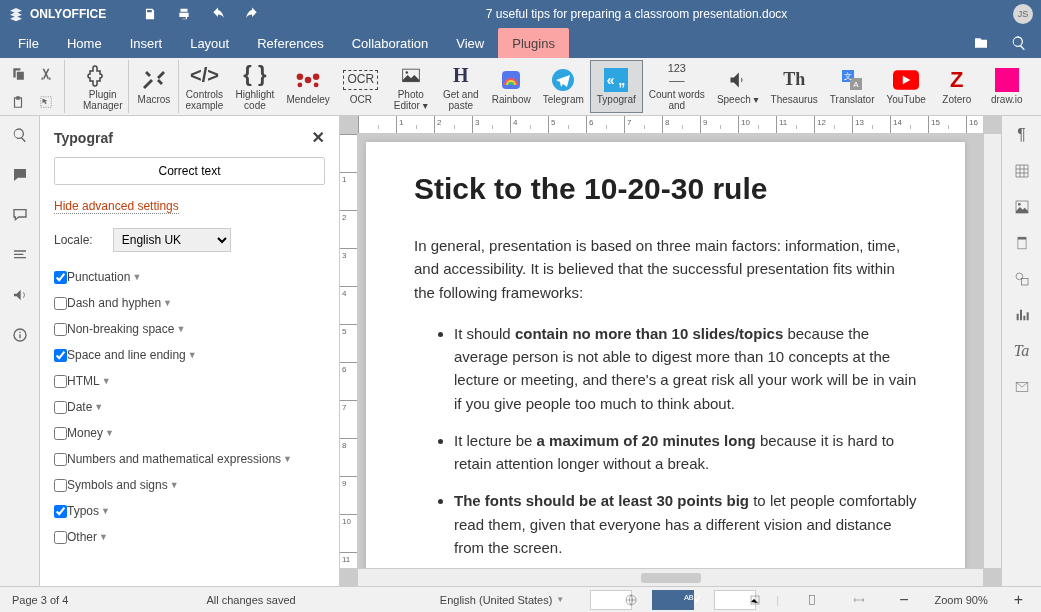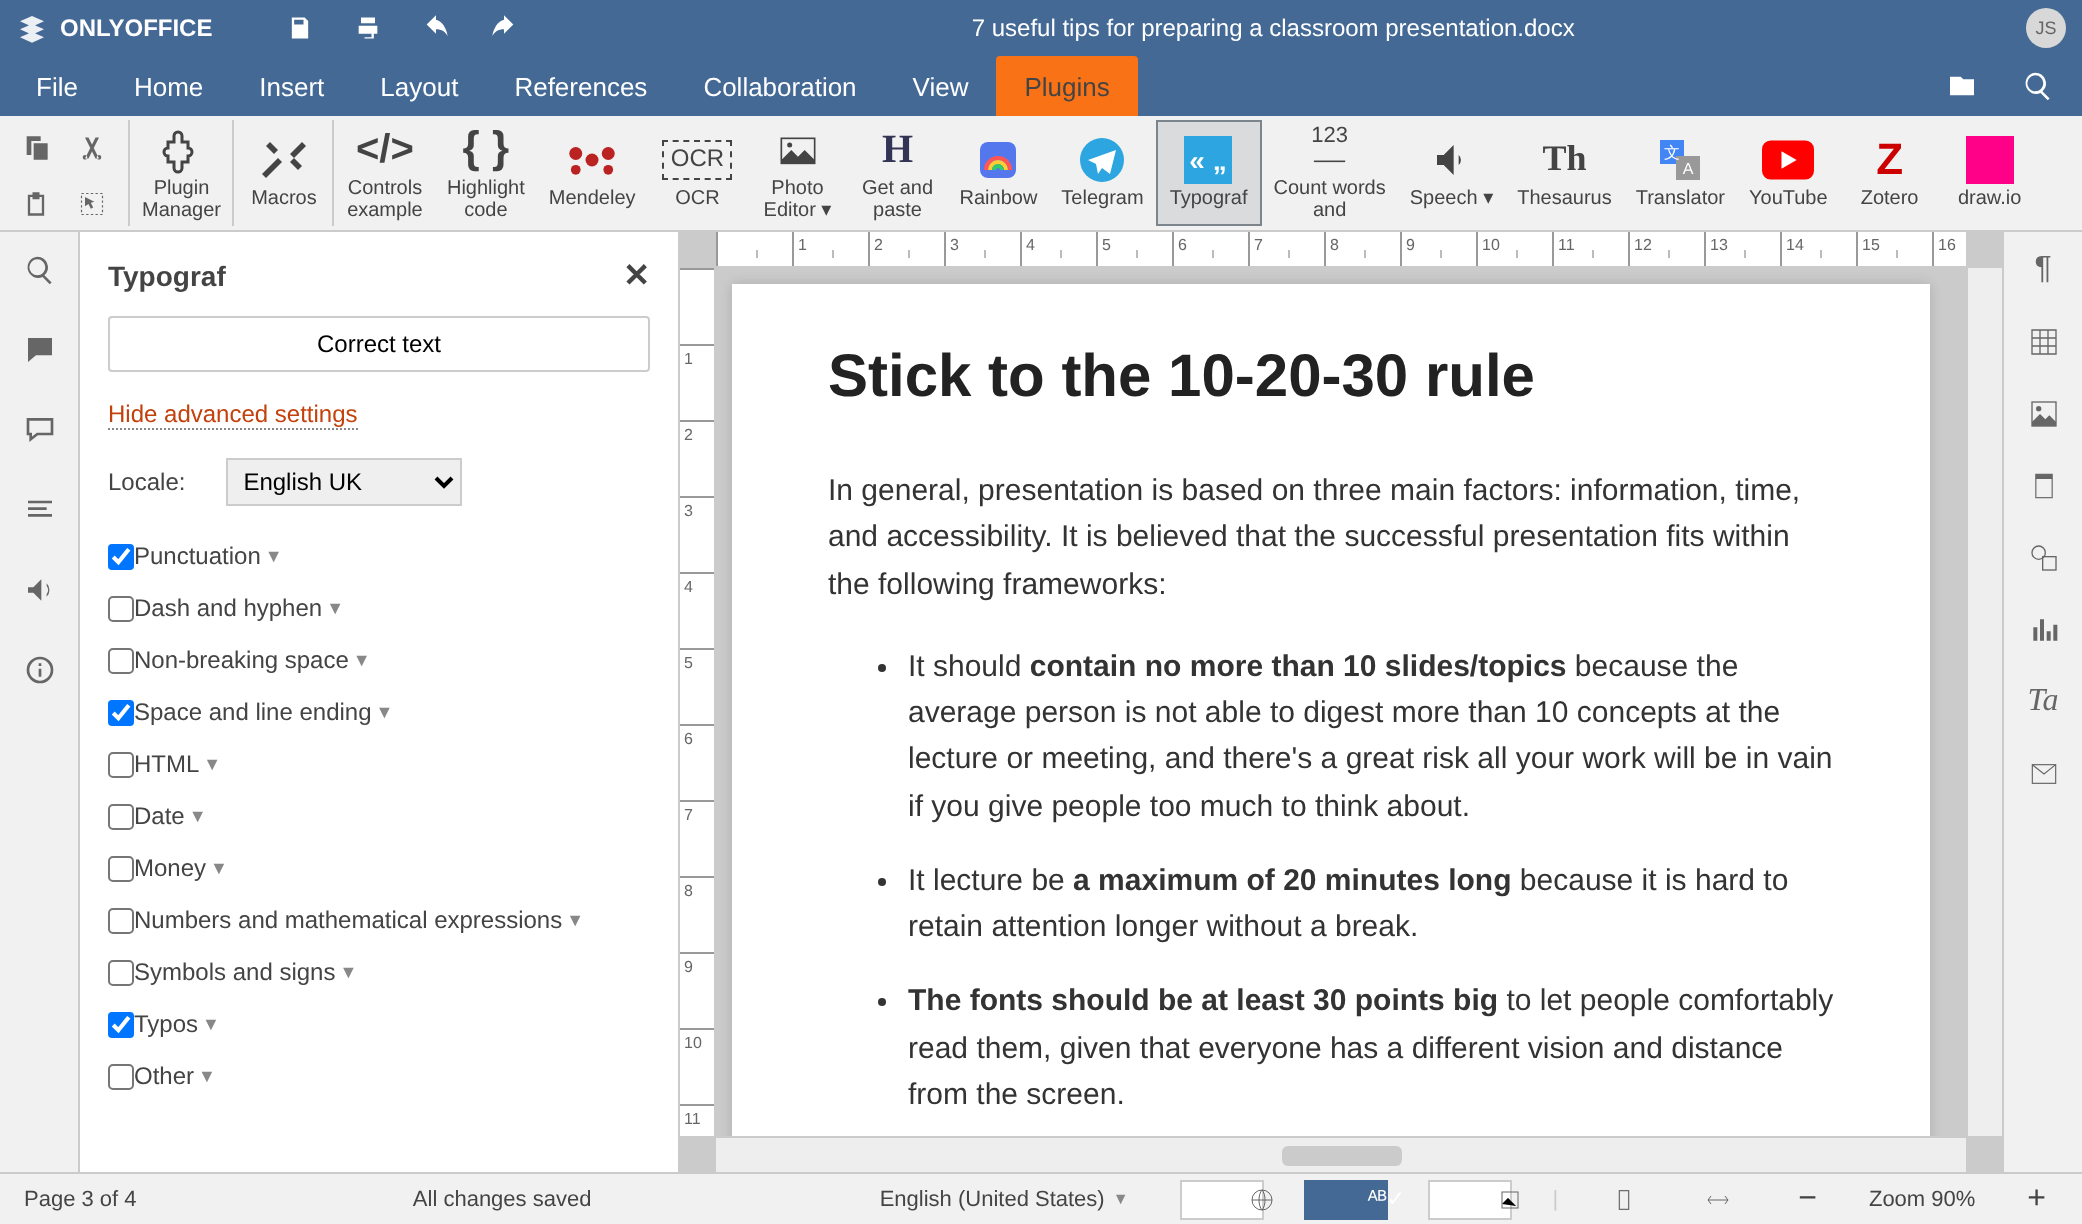--- a/index.html
+++ b/index.html
@@ -10,21 +10,21 @@
 .titlebar .brand { display: flex; align-items: center; gap: 6px; font-weight: bold; }
 .titlebar .brand svg { width: 16px; height: 16px; }
 .titlebar .tb-icons { display: flex; gap: 18px; margin-left: 36px; }
 .titlebar .tb-icons .ico { width: 16px; height: 16px; display:flex; align-items:center; justify-content:center; cursor:pointer; }
 .titlebar .title { flex: 1; text-align: center; }
 .titlebar .avatar { width: 20px; height: 20px; border-radius: 50%; background: #d8d8d8; color: #666; font-size: 9px; display: flex; align-items: center; justify-content: center; }
 
 
 .menubar { background: #446995; height: 30px; display: flex; align-items: stretch; color: #fff; font-size: 13px; padding-left: 4px; }
 .menubar .menu-item { padding: 0 14px; display:flex; align-items:center; cursor: pointer; }
-.menubar .menu-item.active { background: #f97316; color: #444; border-radius: 2px 2px 0 0; }
+.menubar .menu-item.active { background: #fca5a5; color: #444; border-radius: 2px 2px 0 0; }
 .menubar .spacer { flex: 1; }
 .menubar .right-icons { display: flex; gap: 22px; align-items: center; padding-right: 14px; }
 .menubar .right-icons .mi { width:16px; height:16px; cursor:pointer; display:flex; align-items:center; justify-content:center;}
 
 
 .toolbar { background: #f1f1f1; border-bottom: 1px solid #cbcbcb; height: 58px; display: flex; align-items: stretch; padding: 2px 0; }
 .toolgroup1 { display: grid; grid-template-columns: 28px 28px; grid-template-rows: 28px 28px; border-right: 1px solid #cbcbcb; padding: 0 4px; }
 .toolgroup1 .cell { display:flex; align-items:center; justify-content:center; cursor:pointer; }
 .plugin-btn { display: flex; flex-direction: column; align-items: center; justify-content: center; padding: 2px 6px; font-size: 10px; color: #444; border-right: 1px solid #cbcbcb; gap: 2px; min-width: 50px; cursor:pointer; text-align:center; line-height:1.1; }
 .plugin-btn.noborder { border-right: none; }
@@ -163,21 +163,21 @@
         </svg>
       </div>
   </div>
   <div id="plugin-row" style="display:flex;">
       <div class="plugin-btn">
         <div class="pi">
           <svg width="26" height="24" viewBox="0 0 24 24">
             <path fill="none" stroke="#444" stroke-width="1.5" d="M5 8h3V5a2 2 0 014 0v3h3v3a2 2 0 010 4v3h-3v3a2 2 0 01-4 0v-3H5v-3a2 2 0 010-4V8z"></path>
           </svg>
         </div>
-        <div style="white-space: pre;">Plugin
+        <div style="white-space: pre; margin-left: 12px;">Plugin
 Manager</div>
       </div>
       <div class="plugin-btn">
         <div class="pi">
           <svg width="24" height="24" viewBox="0 0 24 24">
             <path fill="#444" d="M21 3l-6 6 2 2 6-6-2-2zM3 21l8-8-2-2-8 8 2 2zm2-18l4 4-2 2-4-4 2-2zm14 14l-4-4 2-2 4 4-2 2z"></path>
           </svg>
         </div>
         <div style="white-space: pre;">Macros</div>
       </div>

